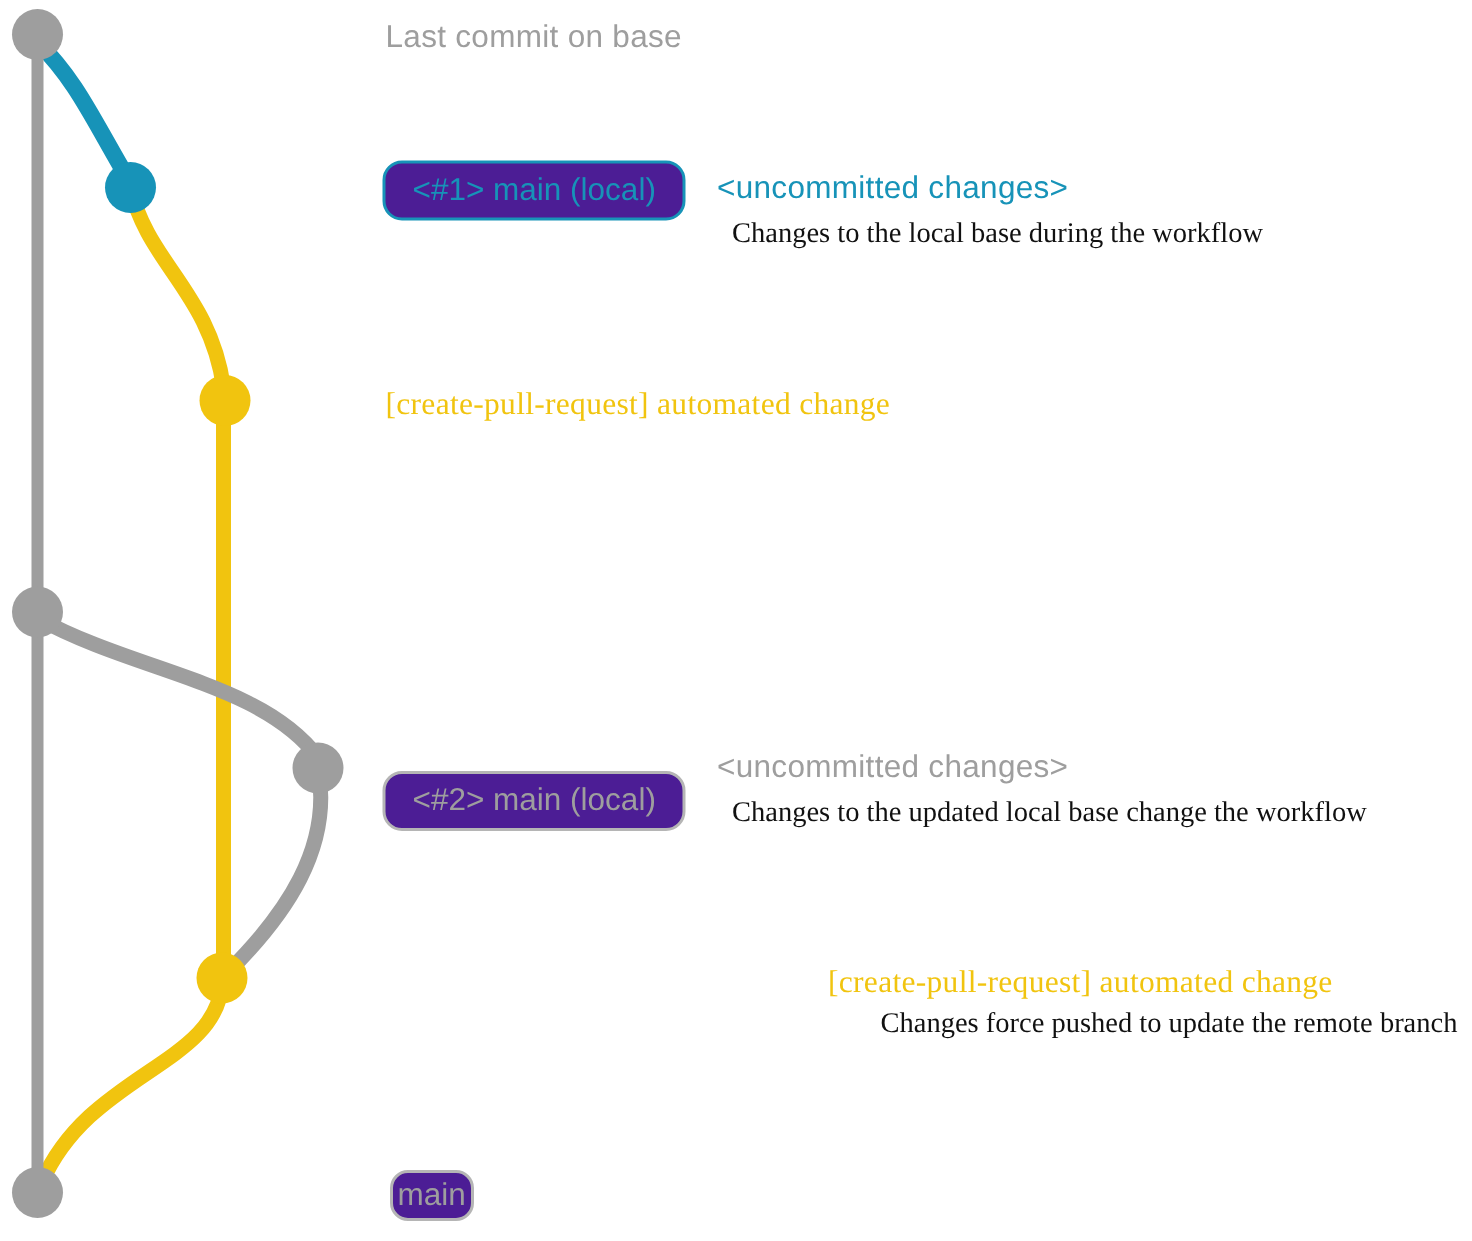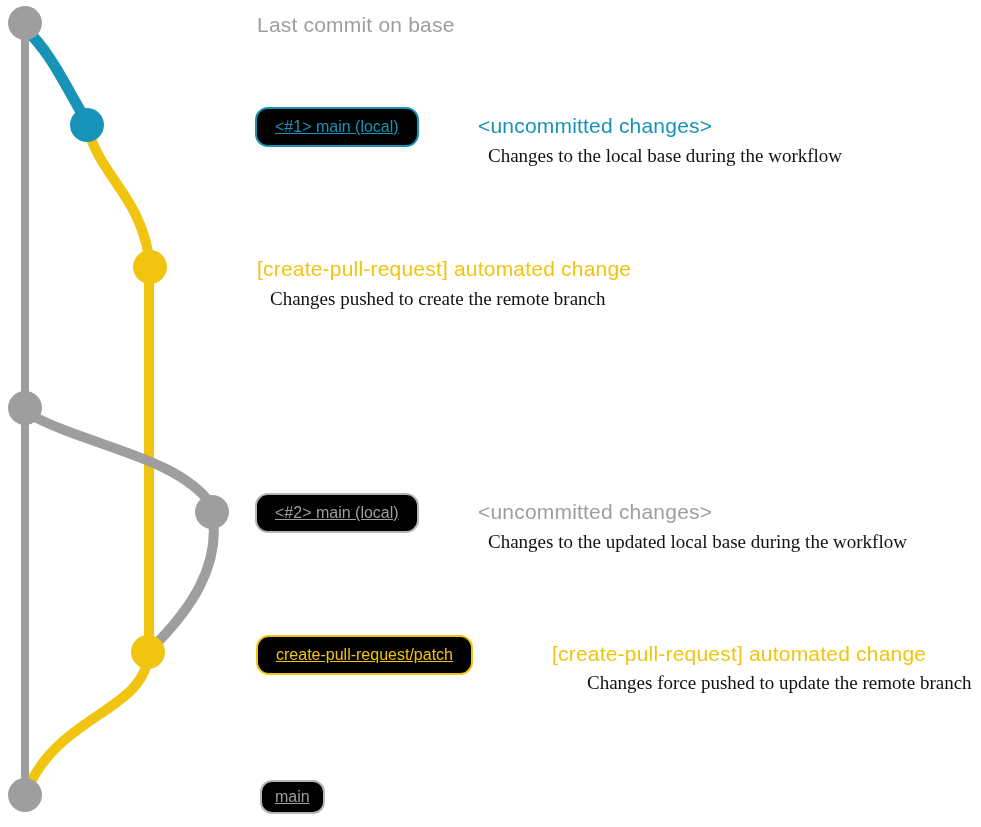--- a/index.html
+++ b/index.html
@@ -21,31 +21,31 @@
   .line-blue{stroke:var(--blue);}
   .line-yellow{stroke:var(--yellow);}
   .dot-gray{fill:var(--gray);}
   .dot-blue{fill:var(--blue);}
   .dot-yellow{fill:var(--yellow);}
 
   .abs{position:absolute;white-space:nowrap;}
   .lbl{font-size:21px;letter-spacing:.2px;}
   .lbl-gray{color:var(--gray);}
   .lbl-blue{color:var(--blue);}
-  .lbl-yellow{color:var(--yellow);}
+  .lbl-yellow{color:var(--yellow);font-family:Liberation Serif, serif;}
   .desc{font-family:"Liberation Serif", serif;font-size:19px;color:var(--ink);}
 
   .pill{
     display:inline-block;border:2px solid;border-radius:13px;
-    font-size:16px;line-height:36px;padding:0 18px;background:#000000;text-decoration:underline;
+    font-size:21px;line-height:36px;padding:0 18px;background:#4c1d95;
   }
   .pill-blue{border-color:var(--blue);color:var(--blue);}
-  .pill-gray{border-color:#b5b5b5;color:var(--gray);}
+  .pill-gray{border-color:#b5b5b5;color:var(--gray);margin-top:21px;}
   .pill-yellow{border-color:var(--yellow);color:var(--yellow);}
-  .pill-small{line-height:30px;padding:0 13px;border-radius:12px;border-color:#b5b5b5;color:var(--gray);}
+  .pill-small{line-height:30px;padding:0 3px;border-radius:12px;border-color:#b5b5b5;color:var(--gray);}
 </style>
 </head>
 <body>
 
 <div class="stage">
 
   <svg class="graph" width="981" height="827" viewBox="0 0 981 827">
 
     <path class="line-yellow" stroke-width="10" d="M149,267 L149,652"></path>
     <path class="line-yellow" stroke-width="10" d="M87,125 C98,175 140,195 149,258"></path>
@@ -64,26 +64,24 @@
     <circle class="dot-gray" cx="25" cy="795" r="17"></circle>
   </svg>
 
   <div class="abs lbl lbl-gray" style="left:257px;top:13px;">Last commit on base</div>
 
   <div class="abs pill pill-blue" style="left:255px;top:107px;">&lt;#1&gt; main (local)</div>
   <div class="abs lbl lbl-blue" style="left:478px;top:114px;">&lt;uncommitted changes&gt;</div>
   <div class="abs desc" style="left:488px;top:145px;">Changes to the local base during the workflow</div>
 
   <div class="abs lbl lbl-yellow" style="left:257px;top:257px;">[create-pull-request] automated change</div>
-  <div class="abs desc" style="left:270px;top:288px;">Changes pushed to create the remote branch</div>
 
 
   <div class="abs pill pill-gray" style="left:255px;top:493px;">&lt;#2&gt; main (local)</div>
   <div class="abs lbl lbl-gray" style="left:478px;top:500px;">&lt;uncommitted changes&gt;</div>
-  <div class="abs desc" style="left:488px;top:531px;">Changes to the updated local base during the workflow</div>
+  <div class="abs desc" style="left:488px;top:531px;">Changes to the updated local base change the workflow</div>
 
-  <div class="abs pill pill-yellow" style="left:256px;top:635px;">create-pull-request/patch</div>
   <div class="abs lbl lbl-yellow" style="left:552px;top:642px;">[create-pull-request] automated change</div>
   <div class="abs desc" style="left:567px;top:672px;margin-left:20px;">Changes force pushed to update the remote branch</div>
 
   <div class="abs pill pill-small" style="left:260px;top:780px;">main</div>
 
 </div>
 
 </body></html>

